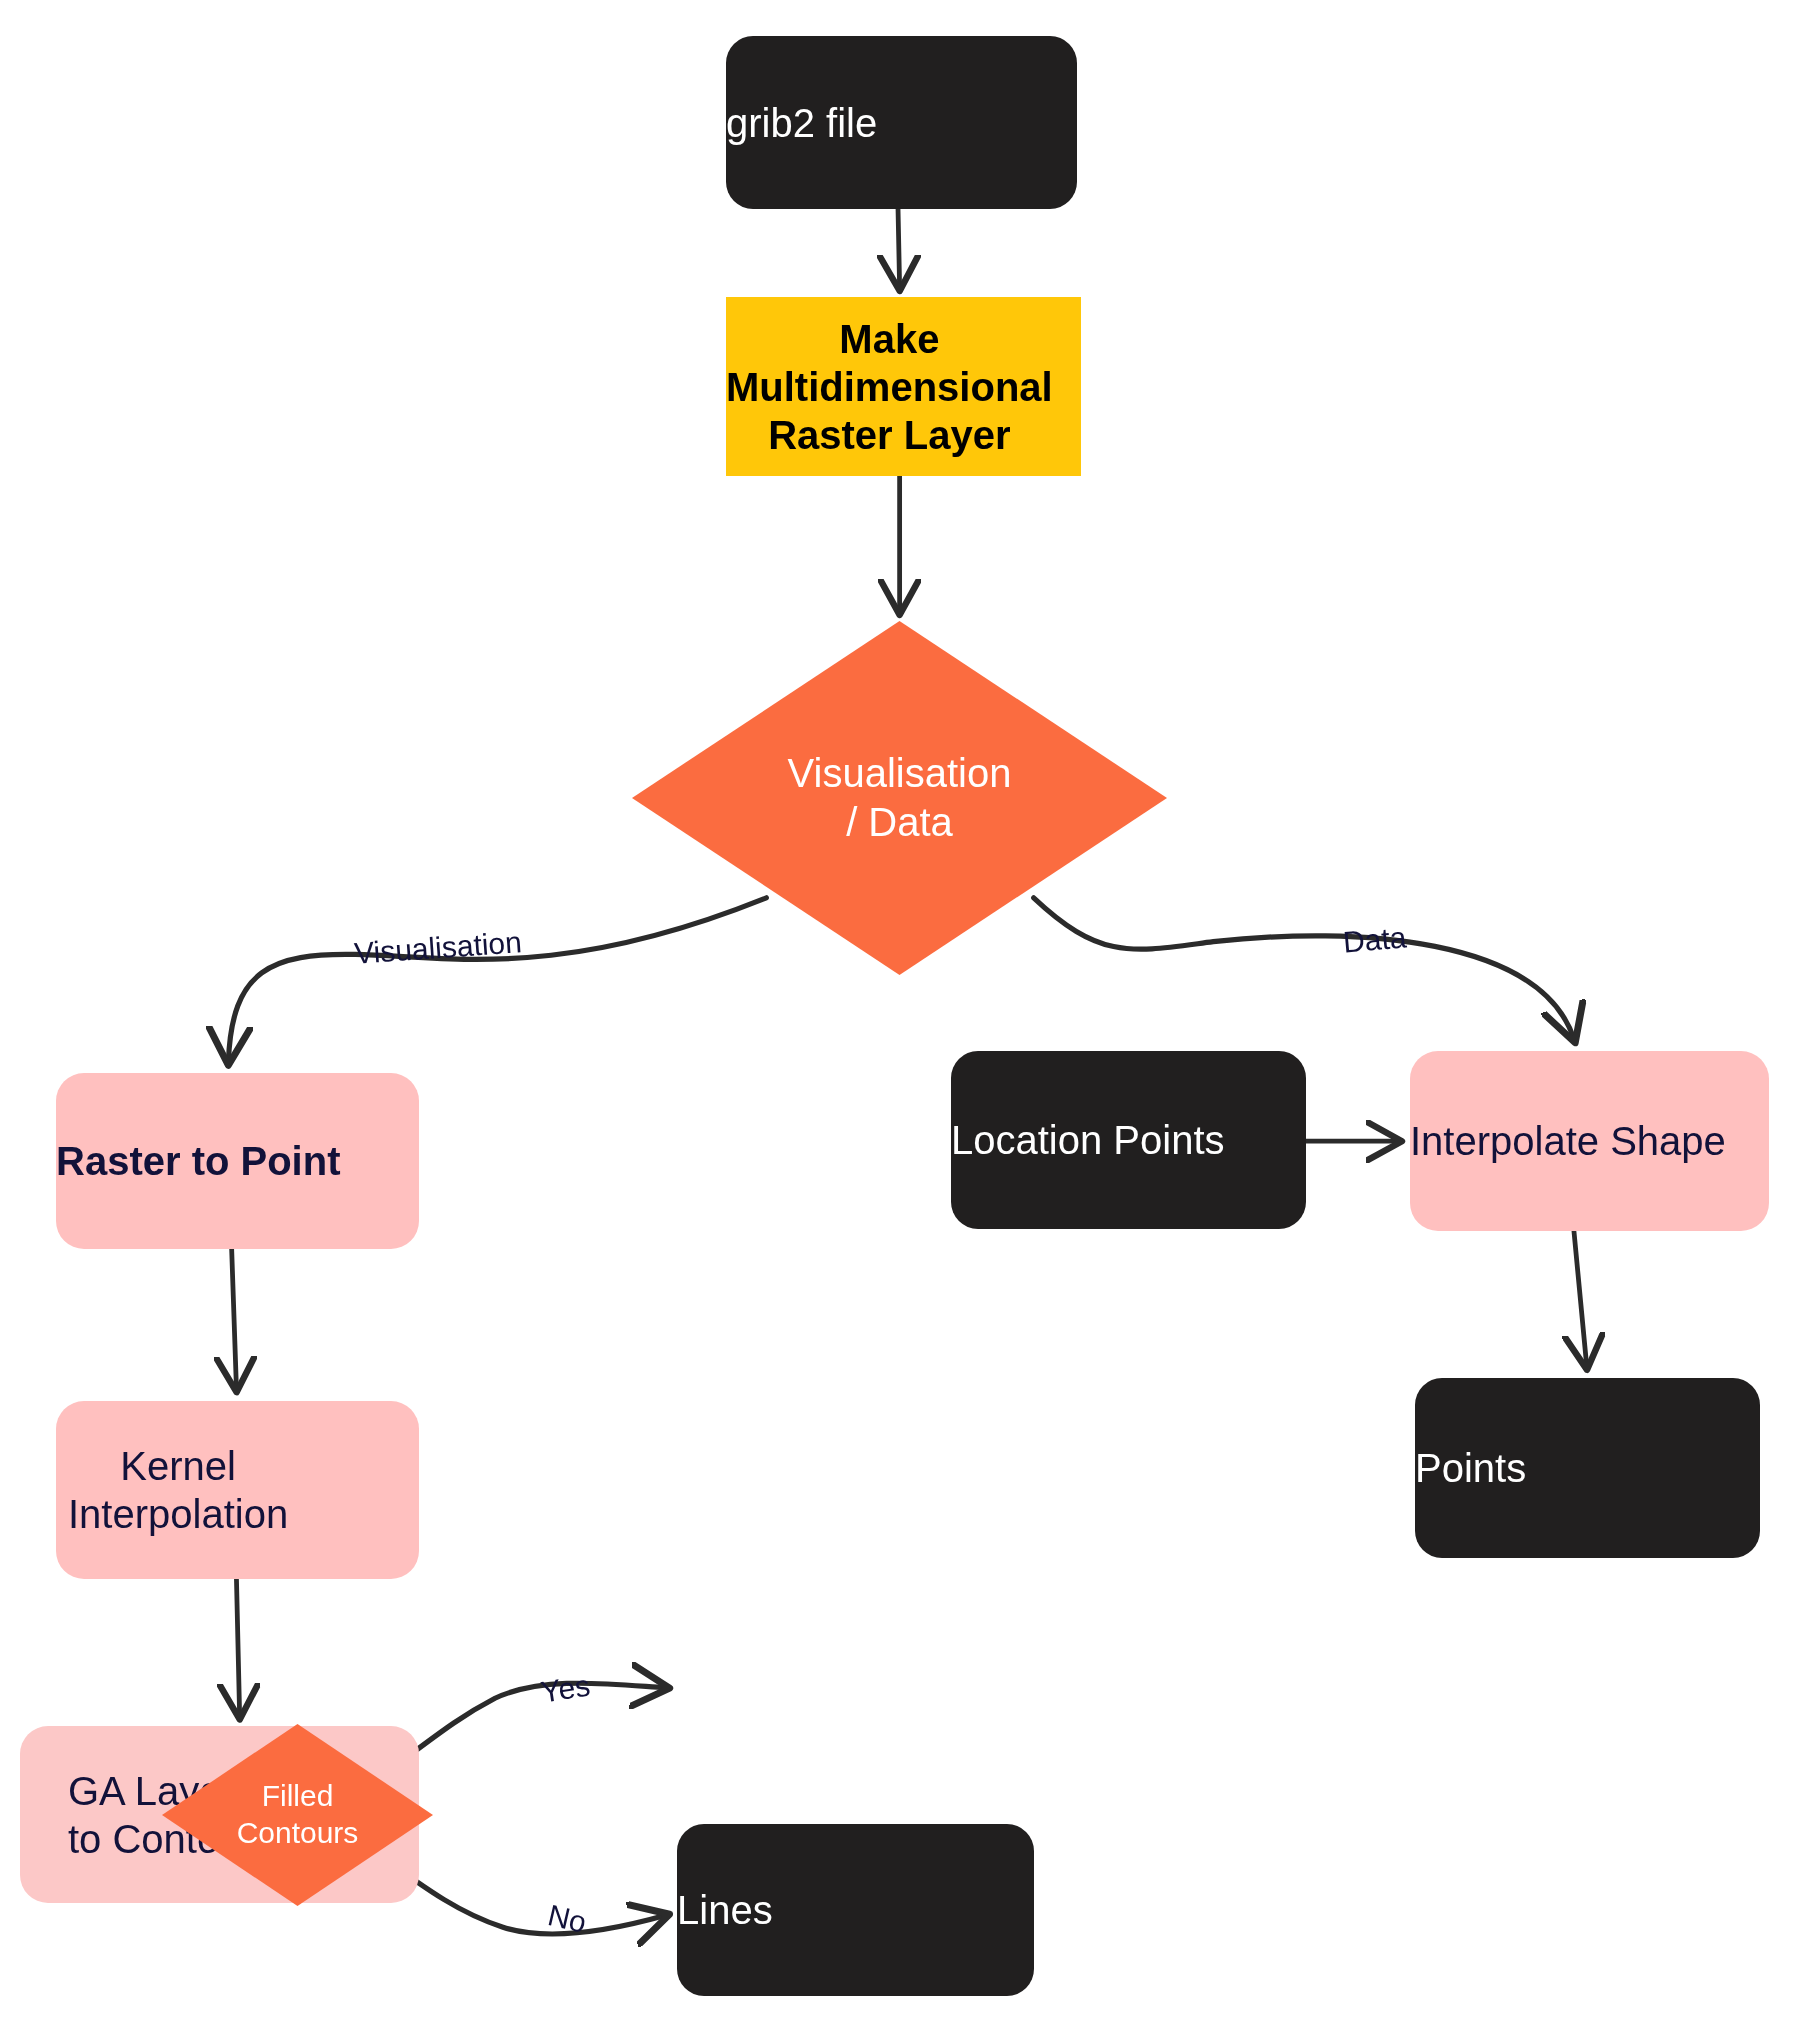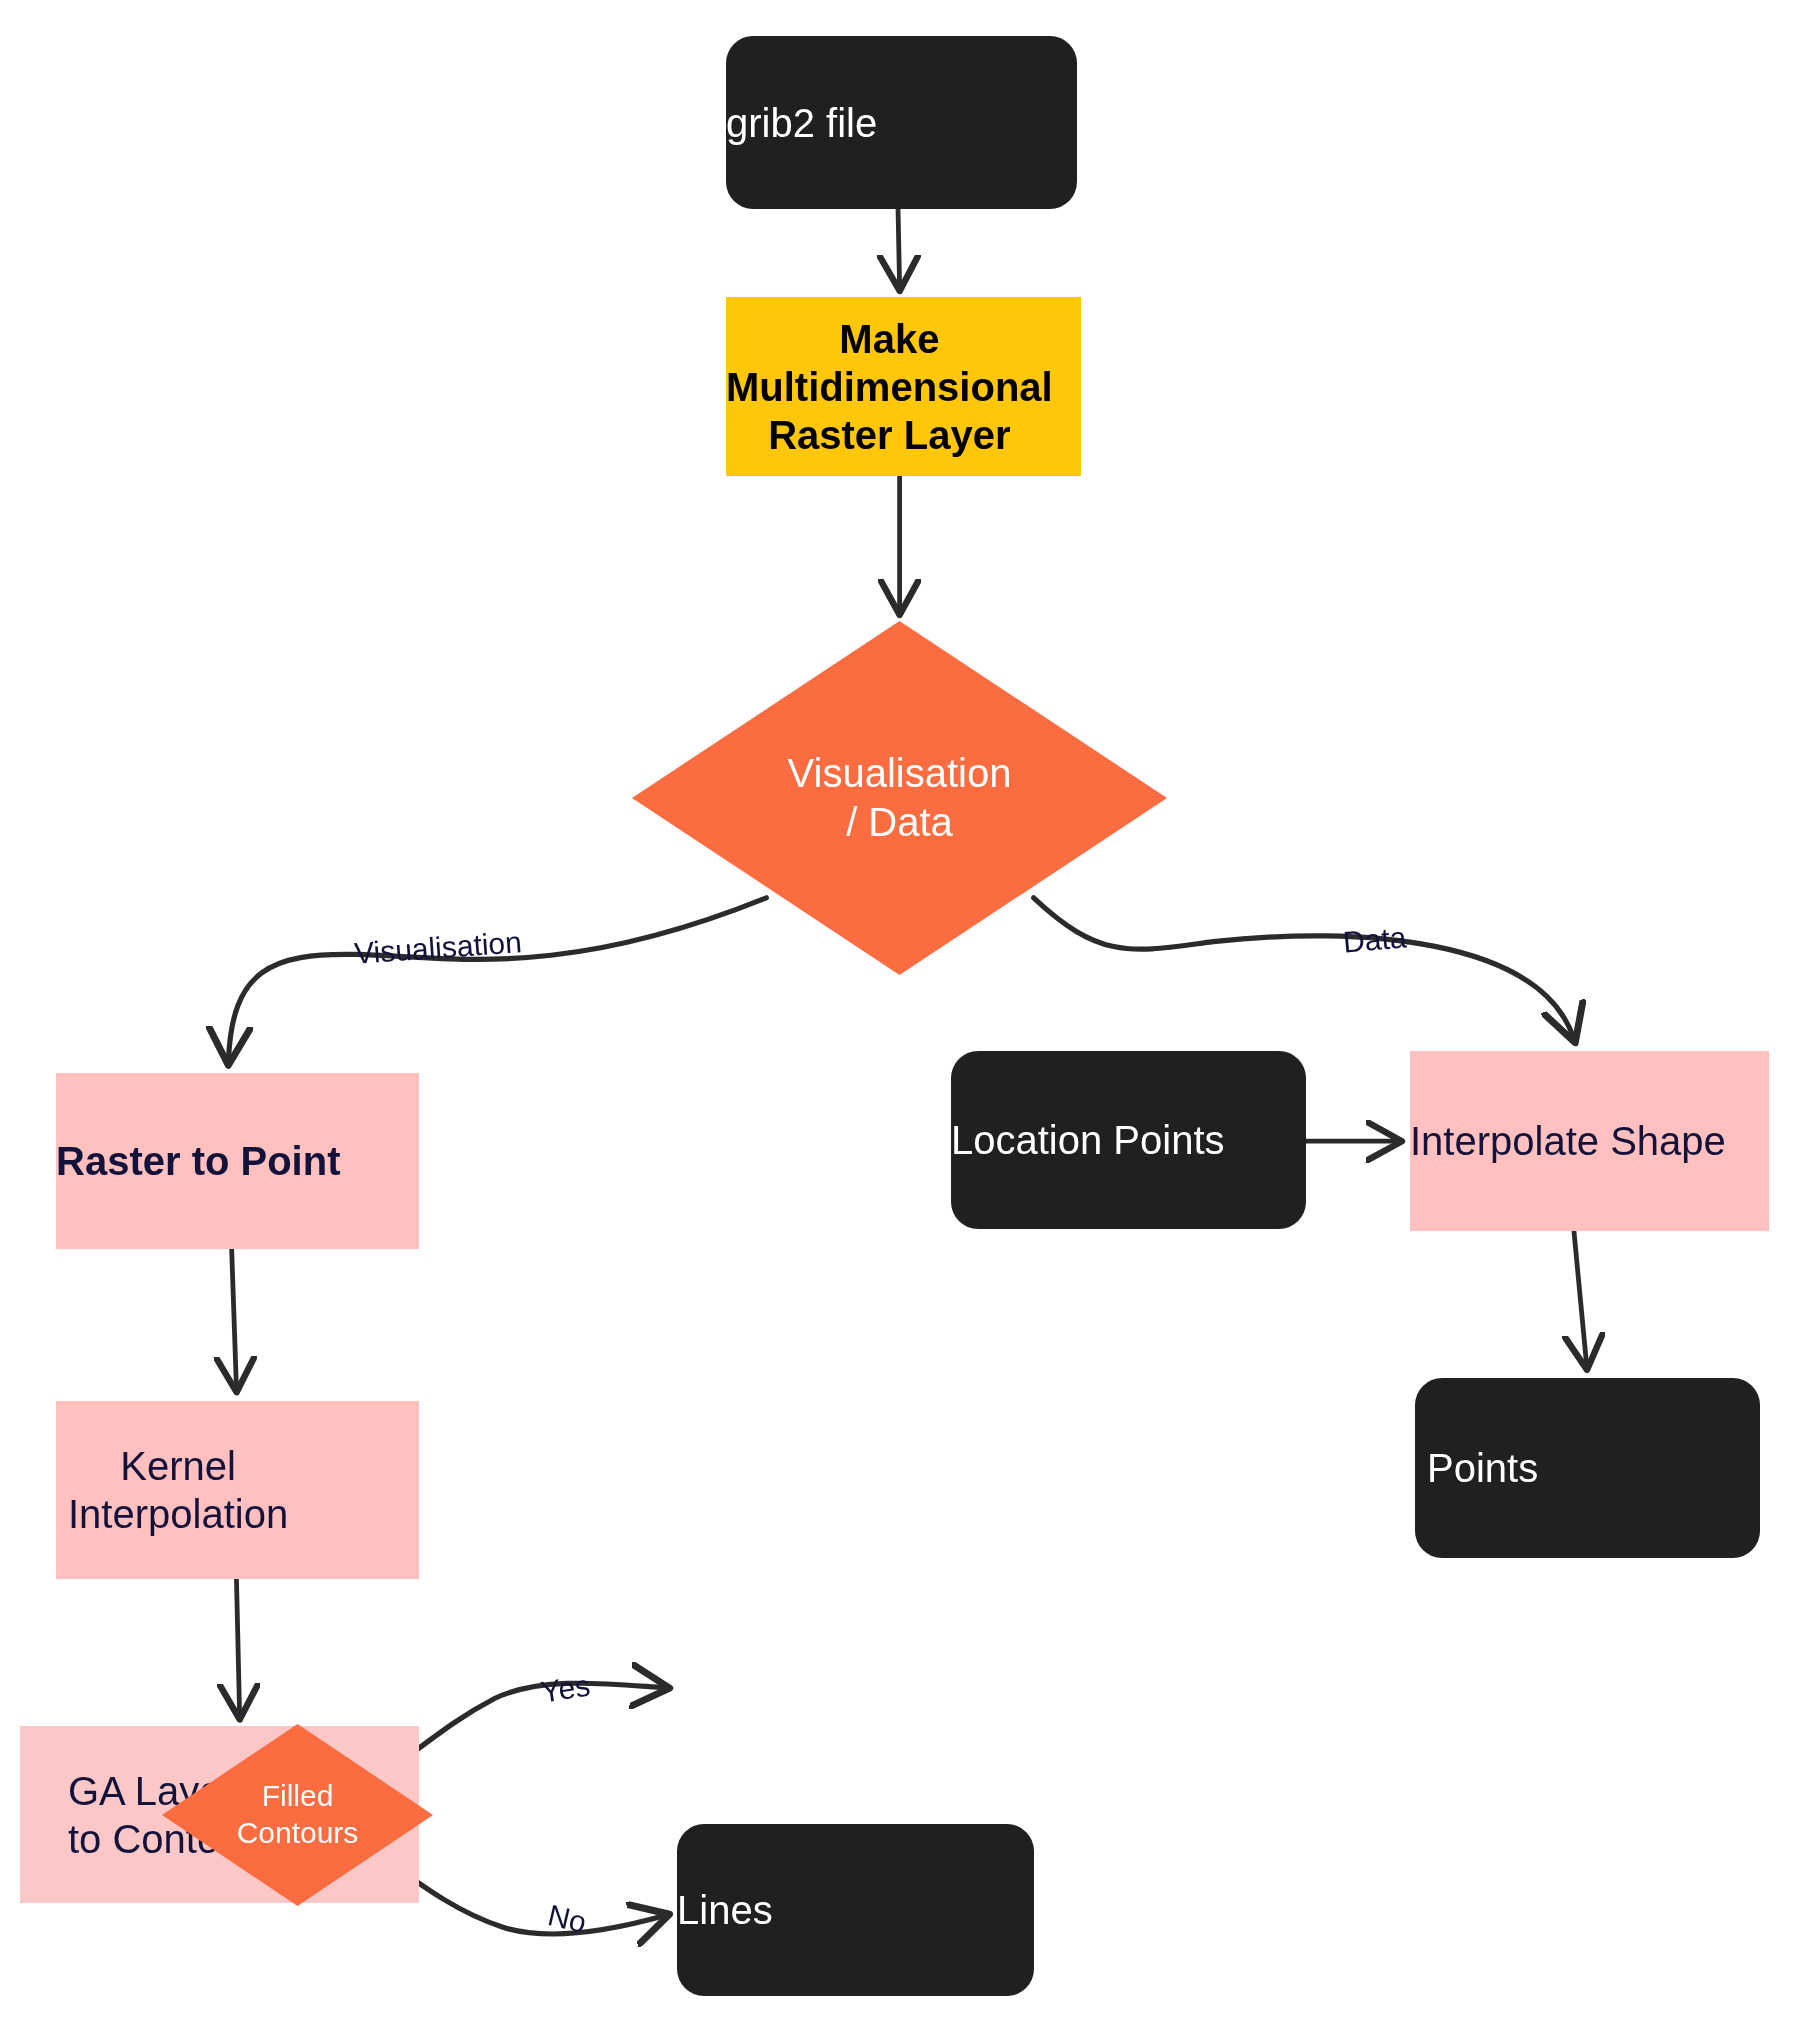--- a/index.html
+++ b/index.html
@@ -44,20 +44,21 @@
   .node-yellow {
     background: #FFC709;
     color: #000000;
     font-size: 40px;
     font-weight: bold;
   }
   .node-pink {
     background: #FFC0BF;
     color: #12123A;
     font-size: 40px;
+    border-radius: 28px;
   }
   .node-pink-bold {
     font-weight: bold;
   }
   .node-pink-soft {
     background: #FCC8C7;
   }
   .diamond-wrap {
     position: absolute;
   }
@@ -189,21 +190,21 @@
   </div>
 
   <div class="node node-dark" style="left:951px; top:1051px; width:355px; height:178px;">
     <span>Location Points</span>
   </div>
 
   <div class="node node-pink" style="left:1410px; top:1051px; width:359px; height:180px;">
     <span>Interpolate Shape</span>
   </div>
 
-  <div class="node node-dark" style="left:1415px; top:1378px; width:345px; height:180px;padding-left:12px;">
+  <div class="node node-dark" style="left:1415px; top:1378px; width:345px; height:180px;">
     <span>Points</span>
   </div>
 
   <div class="edge-label lbl-vis" style="left:354px; top:931px;">Visualisation</div>
 
   <div class="edge-label lbl-data" style="left:1343px; top:923px;">Data</div>
 
   <div class="edge-label lbl-yes" style="left:541px; top:1672px;">Yes</div>
 
   <div class="edge-label lbl-no" style="left:548px; top:1902px;">No</div>

